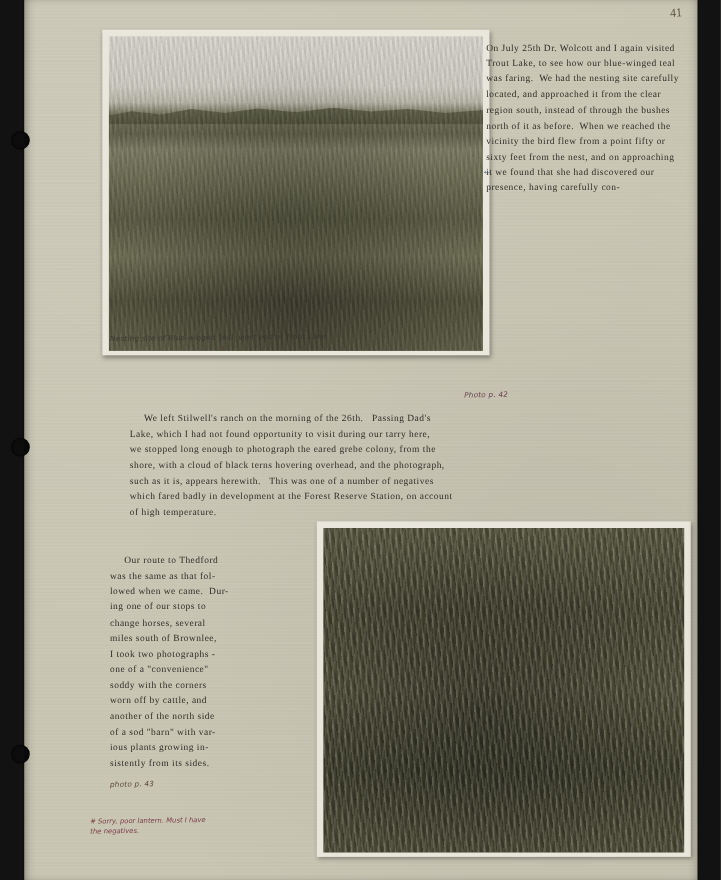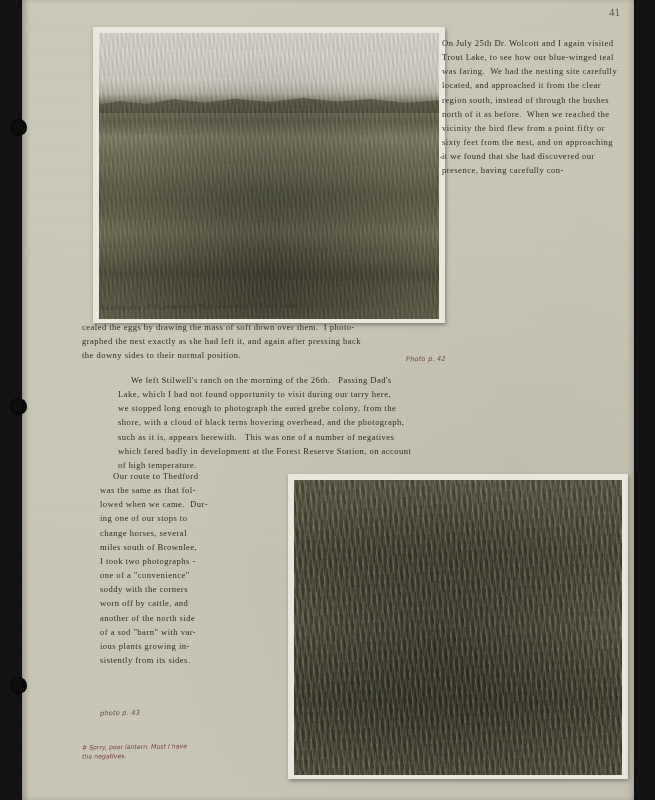--- a/index.html
+++ b/index.html
@@ -87,21 +87,21 @@
     width: 540px;
   }
   .full-b {
     left: 52px;
     top: 373px;
     width: 540px;
     margin-left: 44px;
   }
   .col-left-lower {
     left: 78px;
-    top: 469px;
+    top: 502px;
     width: 185px;
   }
 
   
   .photo {
     position: absolute;
     background: #e9e7dc;
     padding: 6px 6px 4px 6px;
     box-shadow: 1px 2px 4px rgba(0,0,0,0.35);
   }
@@ -182,21 +182,21 @@
     color: #3a3830;
     font-style: italic;
     white-space: nowrap;
   }
   .cap-top {
     left: 78px;
     top: 303px;
     transform: rotate(-0.6deg);
   }
   .cap-photo-ref-1 {
-    left: 384px;
+    left: 400px;
     top: 355px;
     color: #6b3f4a;
     transform: rotate(-1deg);
     text-align: center;
   }
   .cap-photo-ref-2 {
     left: 78px;
     top: 709px;
     color: #5c4a3a;
     transform: rotate(-1.2deg);
@@ -258,23 +258,20 @@
       </div>
     </div>
 
     <div class="typed col-right">On July 25th Dr. Wolcott and I again visited Trout Lake, to see how our blue-winged teal was faring.  We had the nesting site carefully located, and approached it from the clear region south, instead of through the bushes north of it as before.  When we reached the vicinity the bird flew from a point fifty or sixty feet from the nest, and on approaching it we found that she had discovered our presence, having carefully con-</div>
 
     <div class="blue-arrow">←</div>
 
     <div class="hand cap-top">Nesting site of Blue-winged Teal, west end of Trout Lake</div>
     <div class="marker-caret">∧</div>
 
-    <div class="typed full-a">cealed the eggs by drawing the mass of soft down over them.  I photo-
-graphed the nest exactly as she had left it, and again after pressing back
-the downy sides to their normal position.</div>
     <div class="typed full-b">     We left Stilwell's ranch on the morning of the 26th.   Passing Dad's
 Lake, which I had not found opportunity to visit during our tarry here,
 we stopped long enough to photograph the eared grebe colony, from the
 shore, with a cloud of black terns hovering overhead, and the photograph,
 such as it is, appears herewith.   This was one of a number of negatives
 which fared badly in development at the Forest Reserve Station, on account
 of high temperature.</div>
 
     <div class="hand cap-photo-ref-1">Photo p. 42</div>
 

